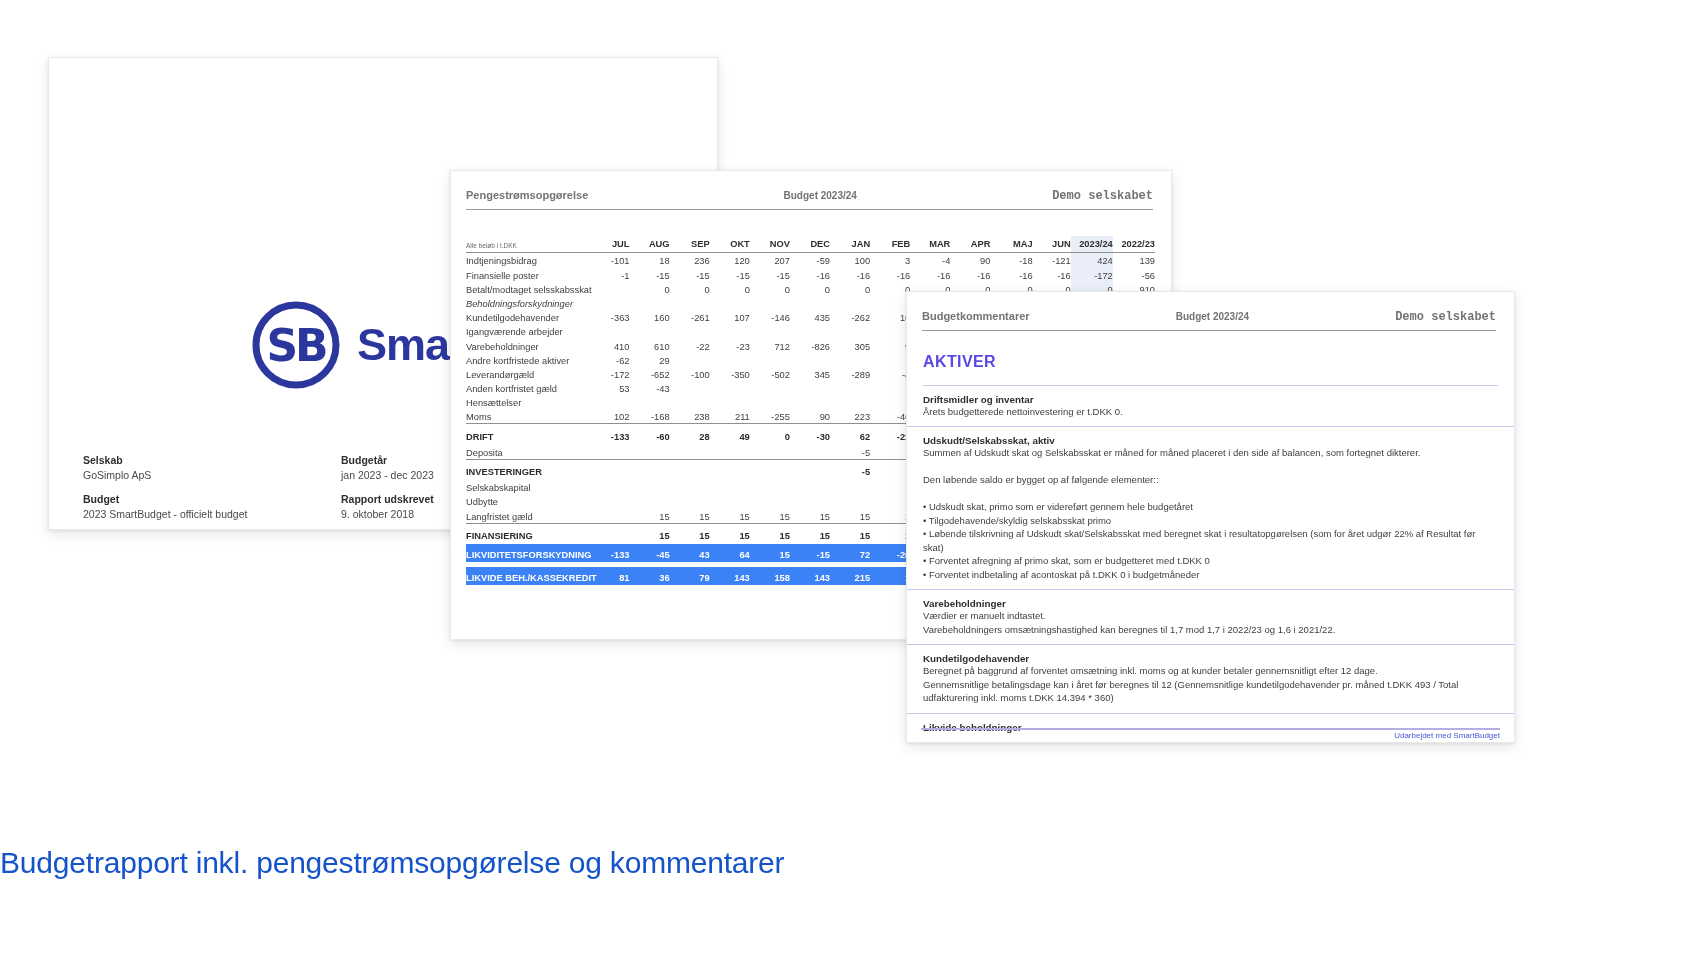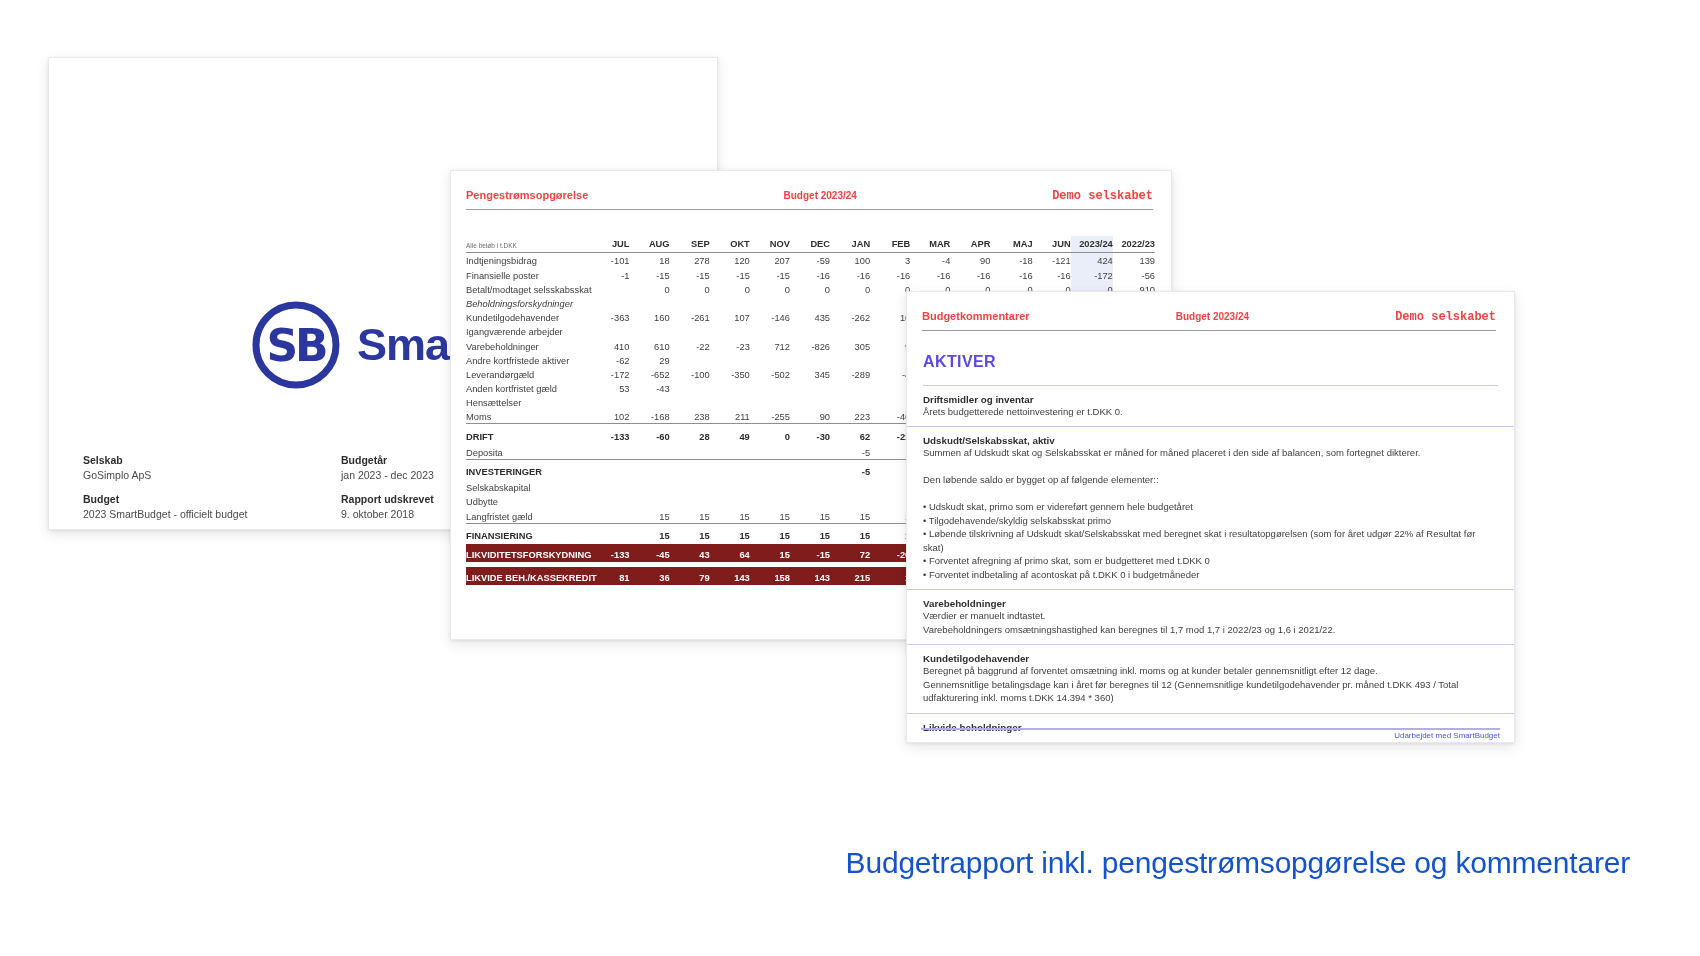--- a/index.html
+++ b/index.html
@@ -29,37 +29,37 @@
   .cf-pos-a{left:34px;top:395px;}
   .cf-pos-b{left:292px;top:395px;}
   .cf-pos-c{left:34px;top:434px;}
   .cf-pos-d{left:292px;top:434px;}
 
   
   #cashflow-page{left:450px;top:170px;width:722px;height:470px;z-index:2;}
   .doc-header{
     display:flex;justify-content:space-between;align-items:baseline;
     margin:18px 18px 0 15px;padding-bottom:6px;border-bottom:1px solid #9a9a9a;
-    font-weight:bold;color:#ef4444;
+    font-weight:bold;color:#737373;
   }
   .doc-header .dh-title{font-size:11px;}
   .doc-header .dh-mid{font-size:10px;}
   .doc-header .dh-right{font-size:12px;font-family:Liberation Mono, monospace;}
   table.cf{
     border-collapse:collapse;table-layout:fixed;margin:26px 0 0 15px;
     font-size:9.3px;color:#3e3e3e;width:689px;
   }
   table.cf td{padding:0 0 1px 0;height:13.2px;text-align:right;vertical-align:bottom;
     overflow:visible;white-space:nowrap;}
   table.cf td.lbl{text-align:left;}
   tr.cf-head td{font-weight:bold;color:#2f2f2f;border-bottom:1px solid #8f8f8f;padding-bottom:3px;}
   tr.cf-head td.lbl{font-weight:normal;font-size:6.5px;color:#6b6b6b;}
   tr.r-bold td{font-weight:bold;color:#2c2c2c;border-top:1px solid #8f8f8f;padding-top:4px;padding-bottom:3px;}
   tr.r-italic td.lbl{font-style:italic;}
-  tr.r-purple td{background:#7f1d1d;color:#fff;font-weight:bold;height:14px;padding-top:2px;padding-bottom:2px;}
+  tr.r-purple td{background:#3b82f6;color:#fff;font-weight:bold;height:14px;padding-top:2px;padding-bottom:2px;}
   tr.r-spacer td{height:5px;background:#fff !important;border:0;padding:0;}
   td.col-hl{background:#e9eef8;}
   tr.r-purple td.col-hl{background:#6358da;}
 
   
   #comments-page{left:906px;top:291px;width:609px;height:452px;z-index:3;}
   .cmt-section-title{
     margin:22px 16px 0 16px;padding-bottom:14px;border-bottom:1px solid #c9c8ec;
     color:#5a49e2;font-weight:bold;font-size:16px;letter-spacing:.4px;
   }
@@ -69,21 +69,21 @@
   .cmt-label{width:178px;flex-shrink:0;font-weight:bold;font-size:9.8px;color:#2e2e2e;padding-top:1px;}
   .cmt-text{flex:1;font-size:9.5px;line-height:1.42;color:#3e3e3e;white-space:pre-line;padding-right:4px;}
   .cmt-footer{
     position:absolute;left:14px;right:14px;bottom:2px;
     border-top:2px solid #b3aee3;text-align:right;
     font-size:8px;color:#4a55d6;padding-top:1px;
   }
 
   
   #caption{
-    position:absolute;left:0;top:846px;width:1630px;text-align:right;
+    position:absolute;left:0;top:846px;width:1630px;text-align:left;
     font-size:30px;color:#1553cb;letter-spacing:-.2px;
   }
 </style>
 </head>
 <body>
 
 <div class="page" id="cover-page">
   <div class="logo-row">
     <svg class="logo-badge" viewBox="0 0 94 94">
       <circle cx="47" cy="47" r="40" fill="none" stroke="#2c379e" stroke-width="7"></circle>
@@ -148,21 +148,21 @@
           <td>APR</td>
           <td>MAJ</td>
           <td>JUN</td>
           <td class="col-hl">2023/24</td>
           <td>2022/23</td>
         </tr>
         <tr>
           <td class="lbl">Indtjeningsbidrag</td>
           <td>-101</td>
           <td>18</td>
-          <td>278</td>
+          <td>236</td>
           <td>120</td>
           <td>207</td>
           <td>-59</td>
           <td>100</td>
           <td>3</td>
           <td>-4</td>
           <td>90</td>
           <td>-18</td>
           <td>-121</td>
           <td class="col-hl">424</td>

